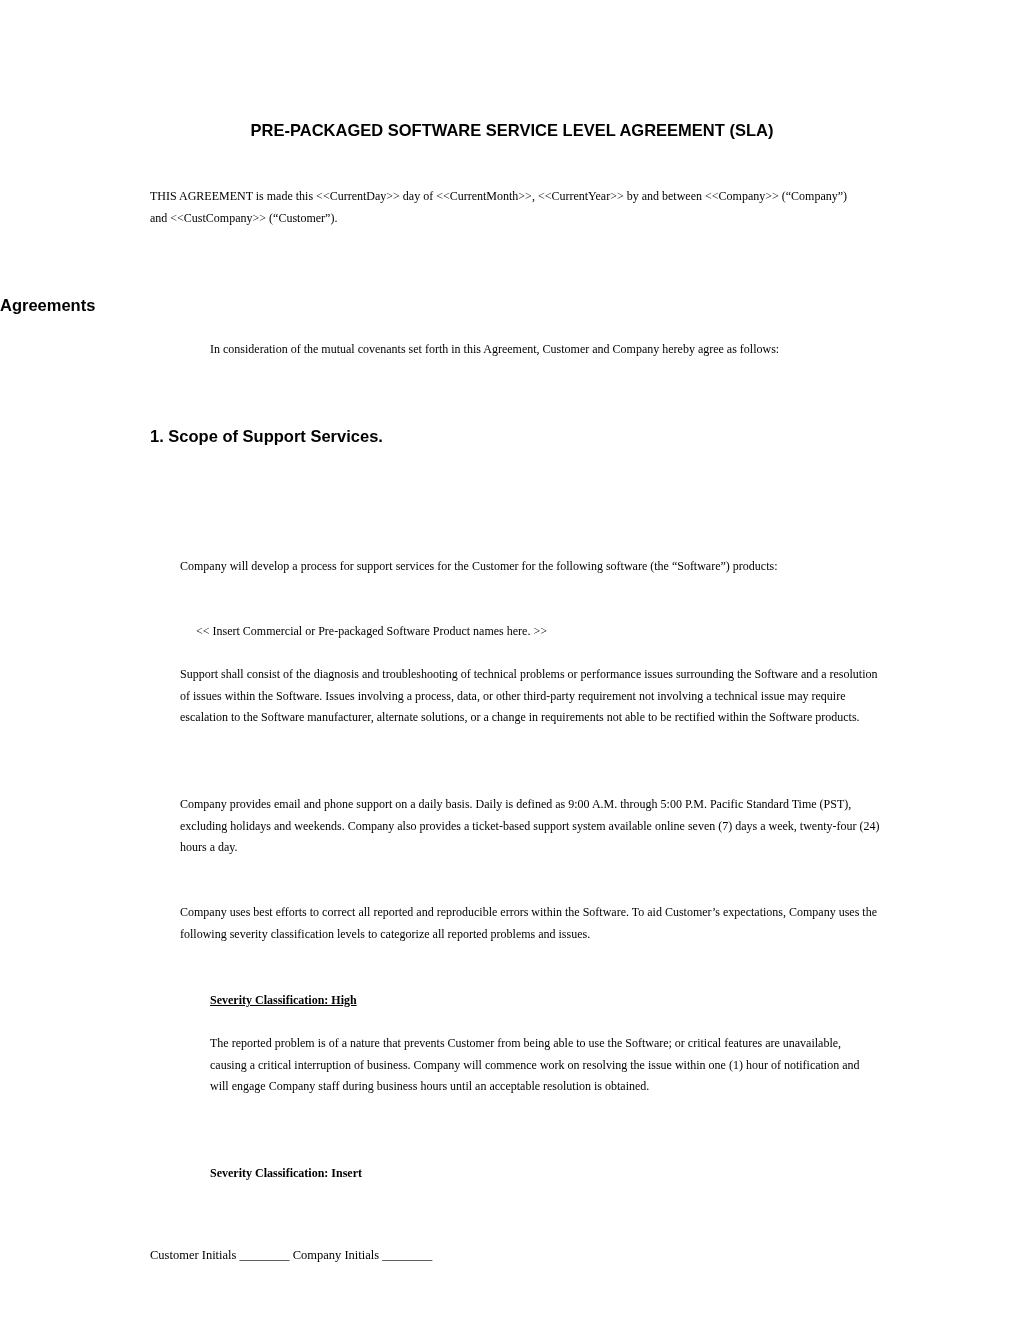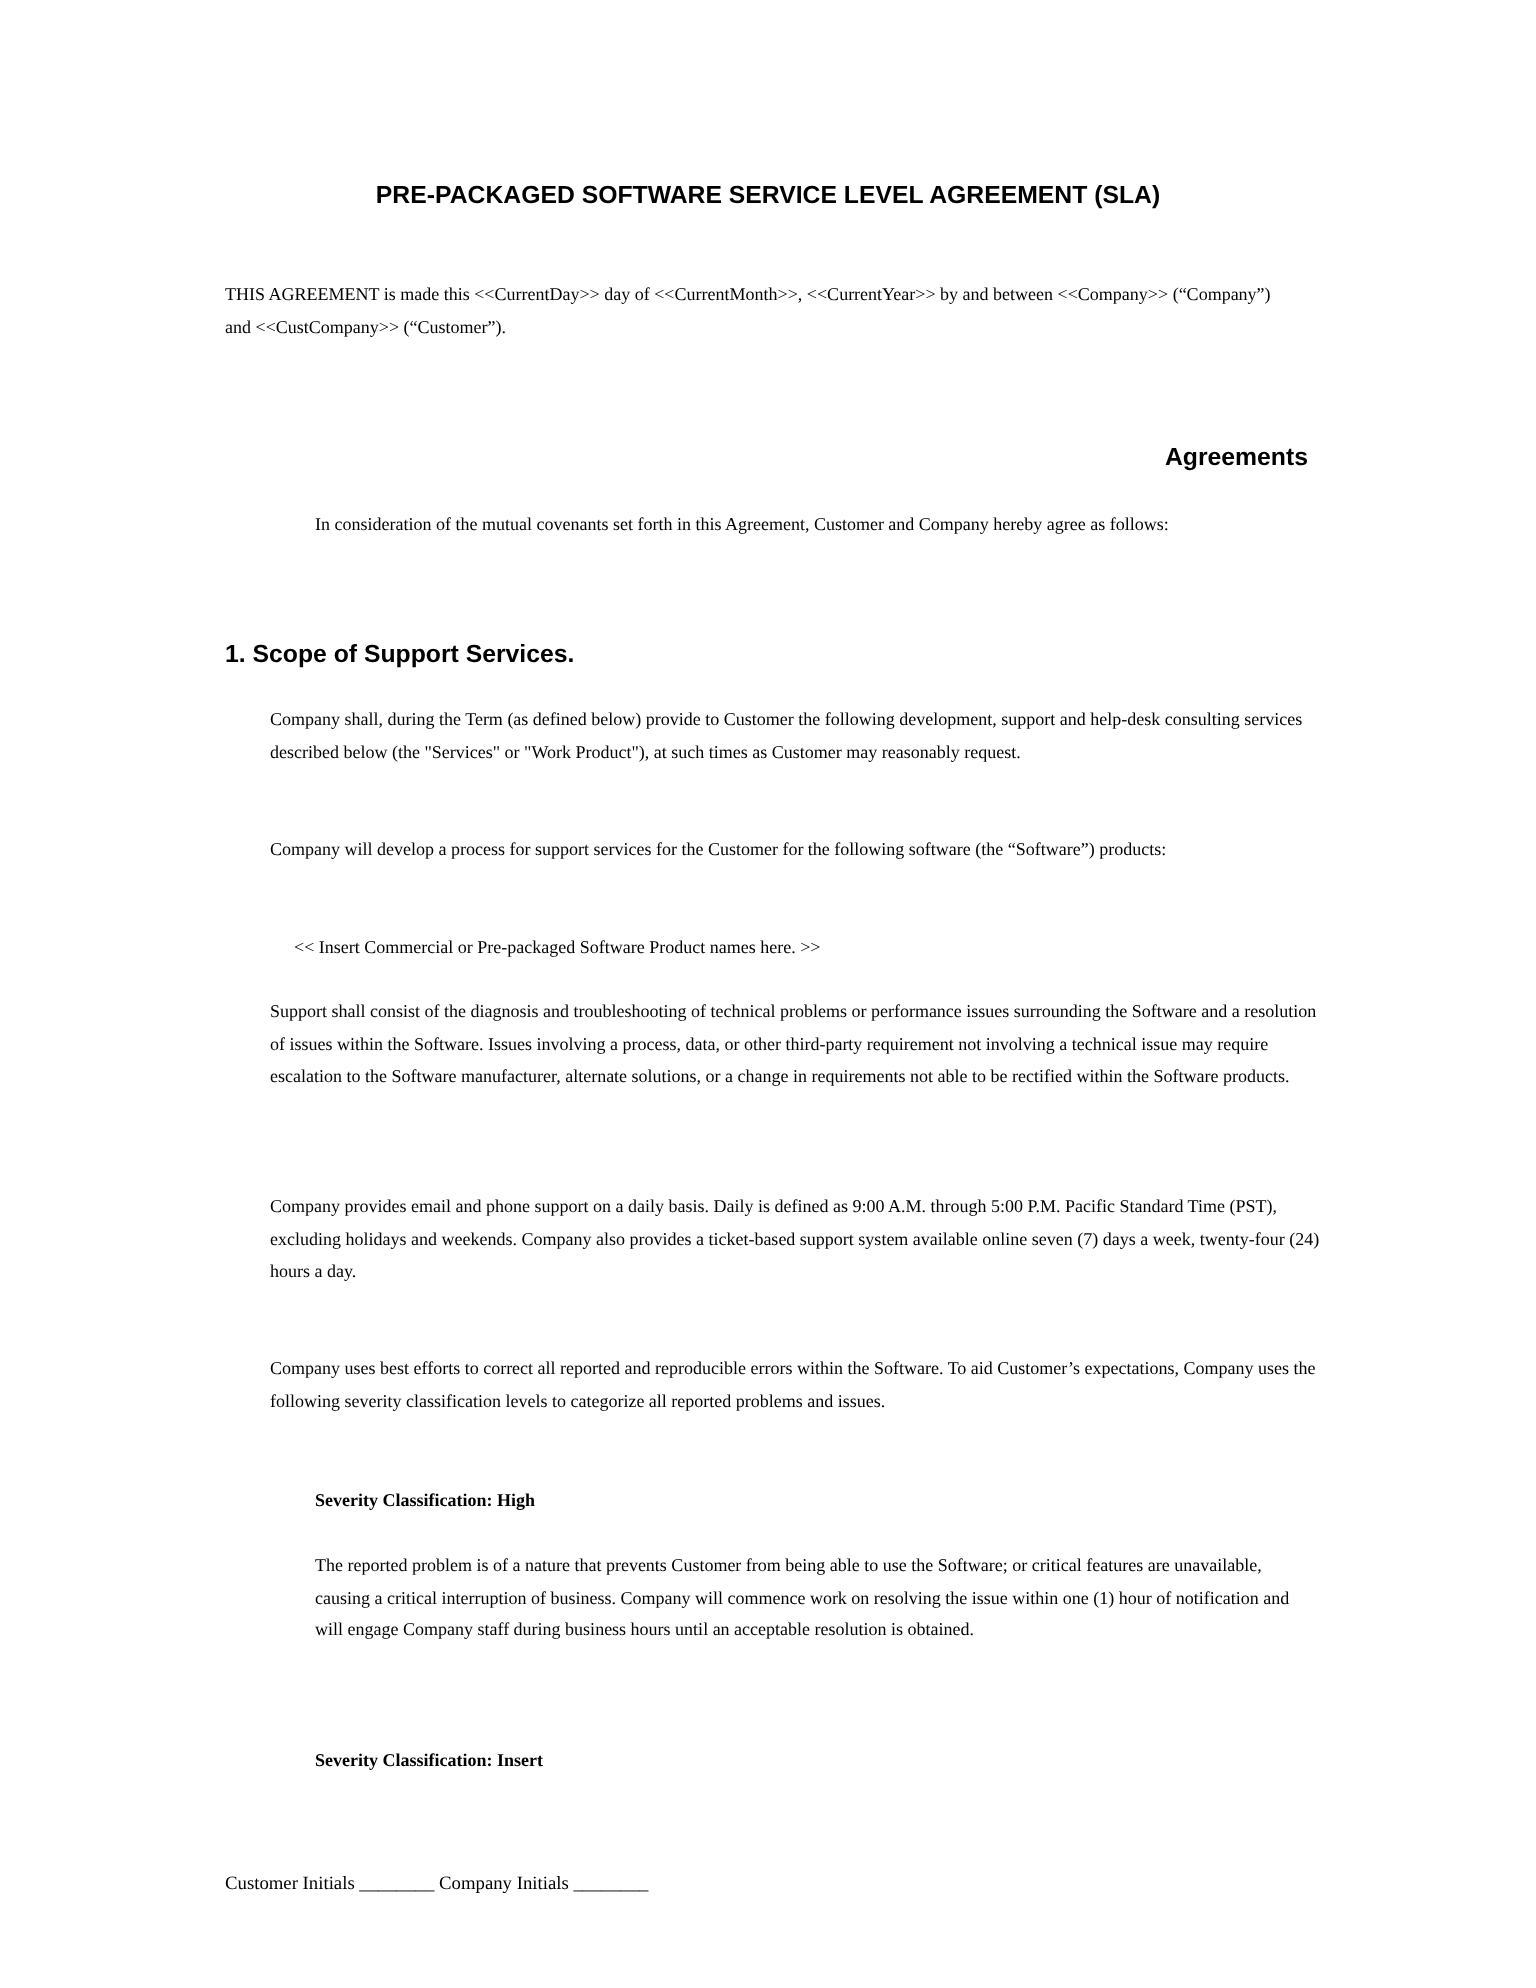--- a/index.html
+++ b/index.html
@@ -2,52 +2,51 @@
 <html><head>
   <meta charset="utf-8">
   <style>
     html, body { margin: 0; padding: 0; background: #ffffff; }
     body { width: 1024px; height: 1325px; position: relative; overflow: hidden; color: #000; }
     .page { position: absolute; left: 0; top: 0; width: 1024px; height: 1325px; background: #fff; padding-left: 47px; }
     .serif { font-family: "Liberation Serif", "DejaVu Serif", serif; font-size: 12px; line-height: 21.7px; }
     .sans { font-family: "Liberation Sans", "DejaVu Sans", sans-serif; font-weight: bold; }
     .title { position: absolute; top: 121px; left: 0; width: 1024px; text-align: center; font-size: 16.5px; }
     .intro { position: absolute; top: 186px; left: 150px; width: 700px; }
-    .agreements-heading { position: absolute; top: 296px; left: 0; width: 872px; text-align: right; font-size: 16.5px; }
+    .agreements-heading { position: absolute; top: 296px; left: 0; width: 872px; text-align: left; font-size: 16.5px; }
     .covenant { position: absolute; top: 339px; left: 150px; width: 690px; text-indent: 60px; }
     .section-heading { position: absolute; top: 427px; left: 150px; font-size: 16.5px; }
     .para { position: absolute; left: 180px; width: 700px; }
     .p1 { top: 469px; }
     .p2 { top: 556px; }
     .p3 { top: 621px; margin-left: 16px; }
     .p4 { top: 664px; }
     .p5 { top: 794px; }
     .p6 { top: 902px; }
     .sev-heading { position: absolute; left: 210px; font-weight: bold; }
-    .sev-high { top: 990px; }
+    .sev-high { top: 990px; text-decoration: underline; }
     .sev-high-text { position: absolute; top: 1033px; left: 210px; width: 670px; }
     .sev-medium { top: 1163px; }
     .footer { position: absolute; top: 1248px; left: 150px; font-family: "Liberation Serif", "DejaVu Serif", serif; font-size: 12.5px; }
     p { margin: 0; }
   </style>
 </head>
 <body>
 
 <div class="page">
   <div class="title sans">PRE-PACKAGED SOFTWARE SERVICE LEVEL AGREEMENT (SLA)</div>
 
   <p class="intro serif">THIS AGREEMENT is made this &lt;&lt;CurrentDay&gt;&gt; day of &lt;&lt;CurrentMonth&gt;&gt;, &lt;&lt;CurrentYear&gt;&gt; by and between &lt;&lt;Company&gt;&gt; (“Company”) and &lt;&lt;CustCompany&gt;&gt; (“Customer”).</p>
 
   <div class="agreements-heading sans">Agreements</div>
 
   <p class="covenant serif">In consideration of the mutual covenants set forth in this Agreement, Customer and Company hereby agree as follows:</p>
 
   <div class="section-heading sans">1. Scope of Support Services.</div>
 
-  <p class="para p1 serif">Company shall, during the Term (as defined below) provide to Customer the following development, support and help-desk consulting services described below (the "Services" or "Work Product"), at such times as Customer may reasonably request.</p>
   <p class="para p2 serif">Company will develop a process for support services for the Customer for the following software (the “Software”) products:</p>
   <p class="para p3 serif">&lt;&lt; Insert Commercial or Pre-packaged Software Product names here. &gt;&gt;</p>
   <p class="para p4 serif">Support shall consist of the diagnosis and troubleshooting of technical problems or performance issues surrounding the Software and a resolution of issues within the Software. Issues involving a process,  data, or other third-party requirement not involving a technical issue may require escalation to the Software manufacturer, alternate solutions, or a change in requirements not able to be rectified within the Software products.</p>
   <p class="para p5 serif">Company provides email and phone support on a daily basis. Daily is defined as 9:00 A.M. through 5:00 P.M. Pacific Standard Time (PST), excluding holidays and weekends. Company also provides a ticket-based support system available online seven (7) days a week, twenty-four (24) hours a day.</p>
   <p class="para p6 serif">Company uses best efforts to correct all reported and reproducible errors within the Software. To aid Customer’s expectations, Company uses the following severity classification levels to categorize all reported problems and issues.</p>
 
   <div class="sev-heading sev-high serif">Severity Classification: High</div>
   <p class="sev-high-text serif">The reported problem is of a nature that prevents Customer from being able to use the Software; or critical features are unavailable, causing a critical interruption of business. Company will commence work on resolving the issue within one (1) hour of notification and will engage Company staff during business hours until an acceptable resolution is obtained.</p>
 
   <div class="sev-heading sev-medium serif">Severity Classification: Insert</div>

